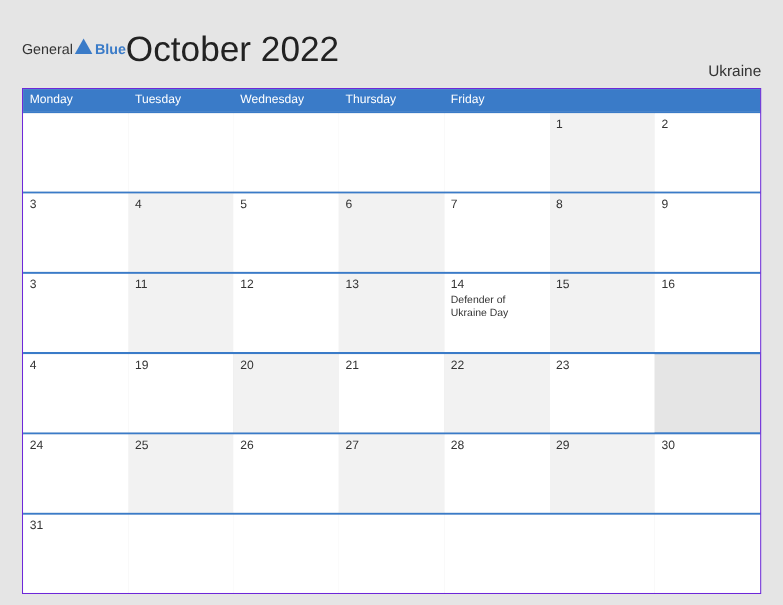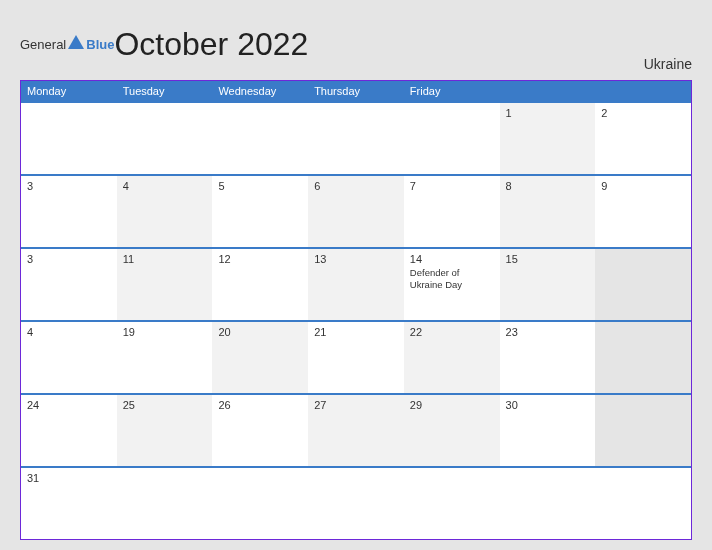--- a/index.html
+++ b/index.html
@@ -193,20 +193,23 @@
           <div class="cal-cell gray">
             <span class="day-num">13</span>
           </div>
           <div class="cal-cell">
             <span class="day-num">14</span>
             <span class="event-text">Defender of Ukraine Day</span>
           </div>
           <div class="cal-cell gray">
             <span class="day-num">15</span>
           </div>
+          <div class="cal-cell">
+            <span class="day-num">16</span>
+          </div>
         </div>
         <div class="cal-row">
           <div class="cal-cell">
             <span class="day-num">4</span>
           </div>
           <div class="cal-cell">
             <span class="day-num">19</span>
           </div>
           <div class="cal-cell gray">
             <span class="day-num">20</span>
@@ -226,20 +229,23 @@
             <span class="day-num">24</span>
           </div>
           <div class="cal-cell gray">
             <span class="day-num">25</span>
           </div>
           <div class="cal-cell">
             <span class="day-num">26</span>
           </div>
           <div class="cal-cell gray">
             <span class="day-num">27</span>
+          </div>
+          <div class="cal-cell">
+            <span class="day-num">28</span>
           </div>
           <div class="cal-cell gray">
             <span class="day-num">29</span>
           </div>
           <div class="cal-cell">
             <span class="day-num">30</span>
           </div>
         </div>
         <div class="cal-row">
           <div class="cal-cell">

